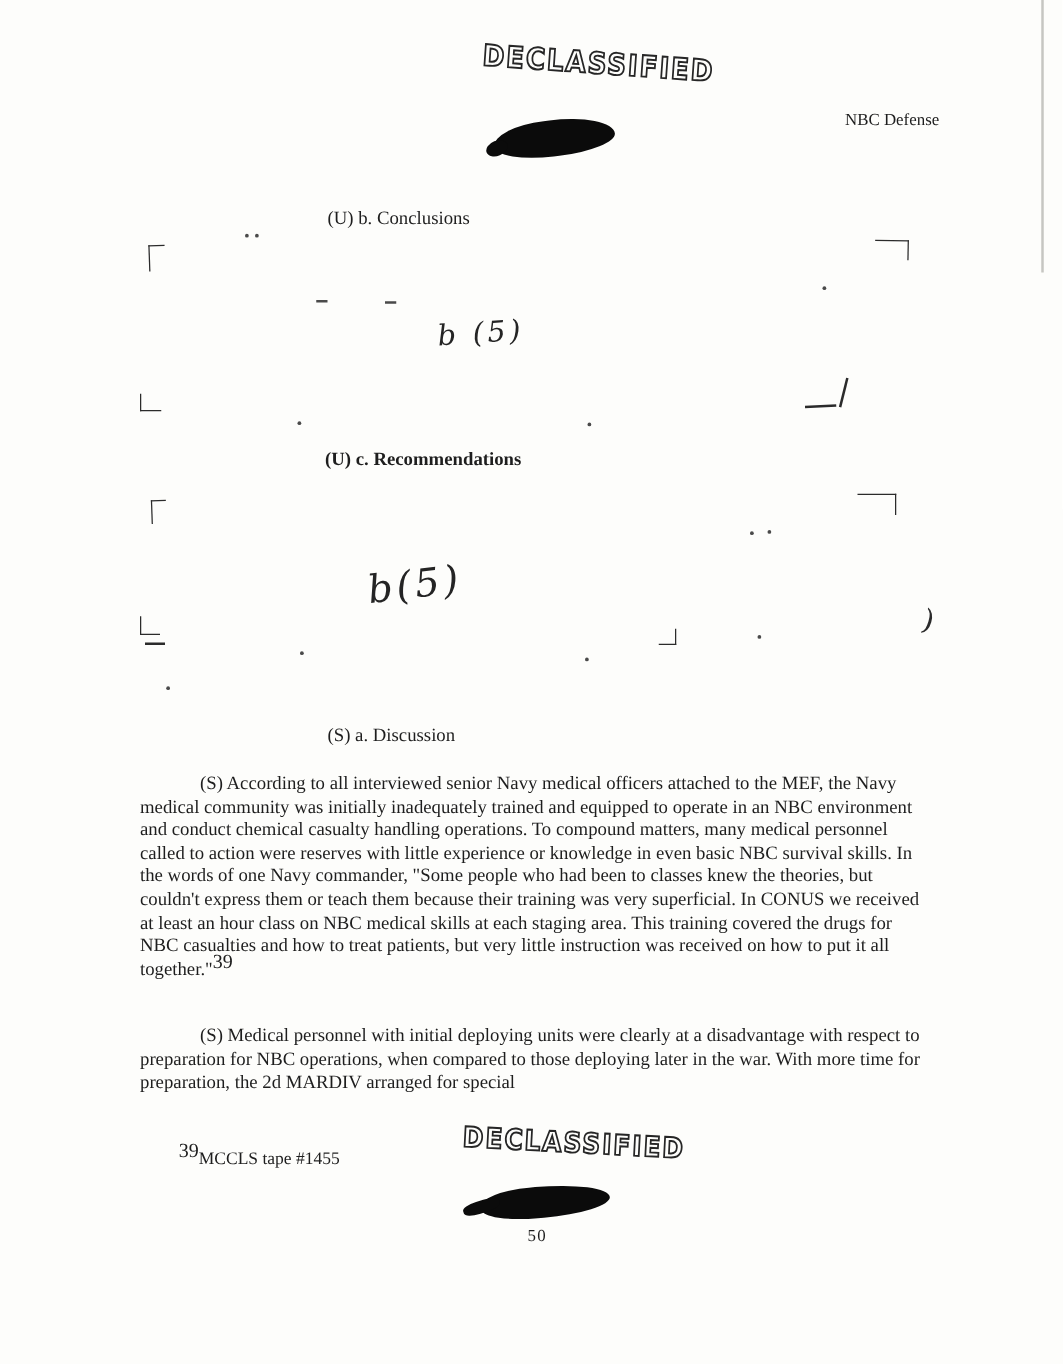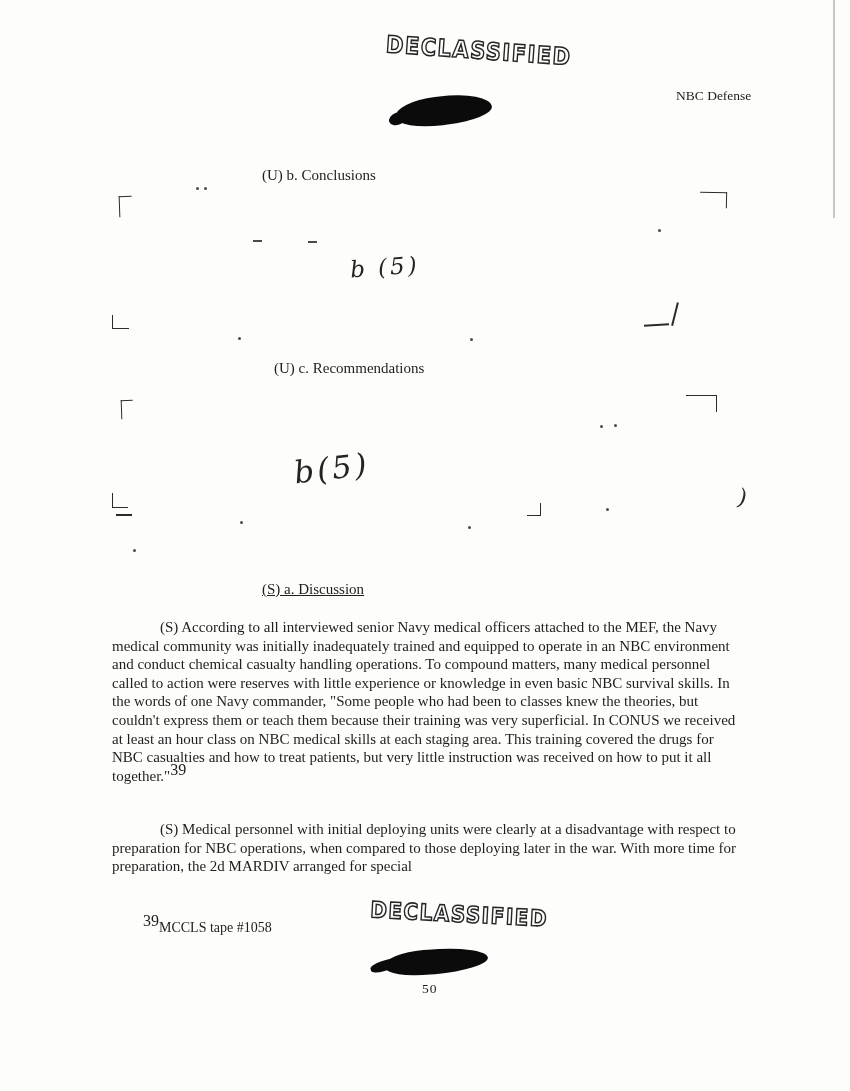--- a/index.html
+++ b/index.html
@@ -33,23 +33,23 @@
 
   
   .blob { position: absolute; background: #0b0b0b; }
   .blob-top { left: 395px; top: 96px; width: 97px; height: 29px; border-radius: 45% 55% 50% 50% / 55% 60% 45% 50%; transform: rotate(-7deg); }
   .blob-top::after { content: ""; position: absolute; left: -7px; top: 11px; width: 18px; height: 12px; background: #0b0b0b; border-radius: 50%; transform: rotate(-15deg); }
   .blob-bottom { left: 385px; top: 949px; width: 103px; height: 25px; border-radius: 40% 60% 55% 45% / 50% 55% 50% 45%; transform: rotate(-5deg); }
   .blob-bottom::before { content: ""; position: absolute; left: -15px; top: 7px; width: 30px; height: 10px; background: #0b0b0b; border-radius: 40%; transform: rotate(-12deg); }
 
   .heading { position: absolute; font-size: 15px; white-space: nowrap; margin: 0; font-weight: normal; }
   .h-conclusions { left: 262px; top: 155px; margin-top: 12px; }
-  .h-recommendations { left: 274px; top: 360px; }
+  .h-recommendations { left: 260px; top: 360px; font-weight: bold; }
   .h-issue { left: 215px; top: 541px; }
-  .h-discussion { left: 262px; top: 581px; text-decoration: underline; }
+  .h-discussion { left: 262px; top: 581px; }
 
   .body-text { position: absolute; left: 112px; width: 634px; margin: 0; font-size: 15px; line-height: 18.6px; text-indent: 48px; }
   .p1 { top: 618px; }
   .p2 { top: 820px; }
   sup { font-size: 16px; line-height: 0; vertical-align: super; }
 
   
   .corner { position: absolute; }
   .c1-tl { left: 119px; top: 196px; width: 13px; height: 21px; border-top: 1.6px solid #2b2b2b; border-left: 1.6px solid #2b2b2b; transform: rotate(-2deg); }
   .c1-tr { left: 700px; top: 192px; width: 27px; height: 16px; border-top: 1.6px solid #2b2b2b; border-right: 1.6px solid #2b2b2b; transform: rotate(1deg); }
@@ -109,21 +109,21 @@
   <div class="hand hand2">b(5)</div>
 
   <h3 class="heading h-discussion">(S) a.  Discussion</h3>
 
   <p class="body-text p1"><span>(S) According to all interviewed senior Navy medical officers attached to the MEF, the Navy medical community was initially inadequately trained and equipped to operate in an NBC environment and conduct chemical casualty handling operations.  To compound matters, many medical personnel called to action were reserves with little experience or knowledge in even basic NBC survival skills. In the words of one Navy commander, "Some people who had been to classes knew the theories, but couldn't express them or teach them because their training was very superficial.  In CONUS we received at least an hour class on NBC medical skills at each staging area.  This training covered the drugs for NBC casualties and how to treat patients, but very little instruction was received on how to put it all together."</span><sup>39</sup></p>
 
   <p class="body-text p2"><span>(S) Medical personnel with initial deploying units were clearly at a disadvantage with respect to preparation for NBC operations, when compared to those deploying later in the war.  With more time for preparation, the 2d MARDIV arranged for special</span></p>
 
   <div class="stamp stamp-bottom">DECLASSIFIED</div>
 
-  <div class="footnote"><sup>39</sup><span>MCCLS tape #1058</span></div>
+  <div class="footnote"><sup>39</sup><span>MCCLS tape #1455</span></div>
 
   <div class="blob blob-bottom"></div>
 
   <div class="page-number">50</div>
 
   <div class="dot" style="left:196px; top:187px;"></div>
   <div class="dot" style="left:204px; top:187px;"></div>
   <div class="dash-mark" style="left:253px; top:240px;"></div>
   <div class="dash-mark" style="left:308px; top:241px;"></div>
   <div class="dot" style="left:658px; top:229px;"></div>

